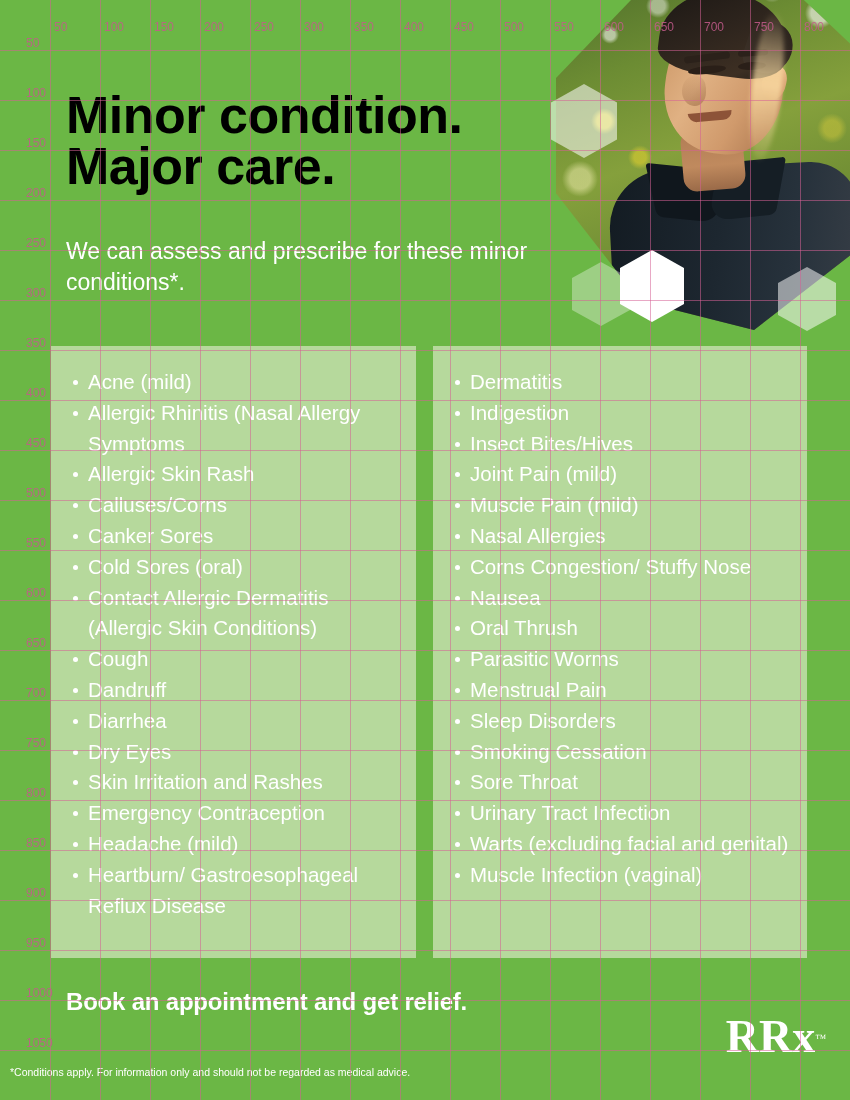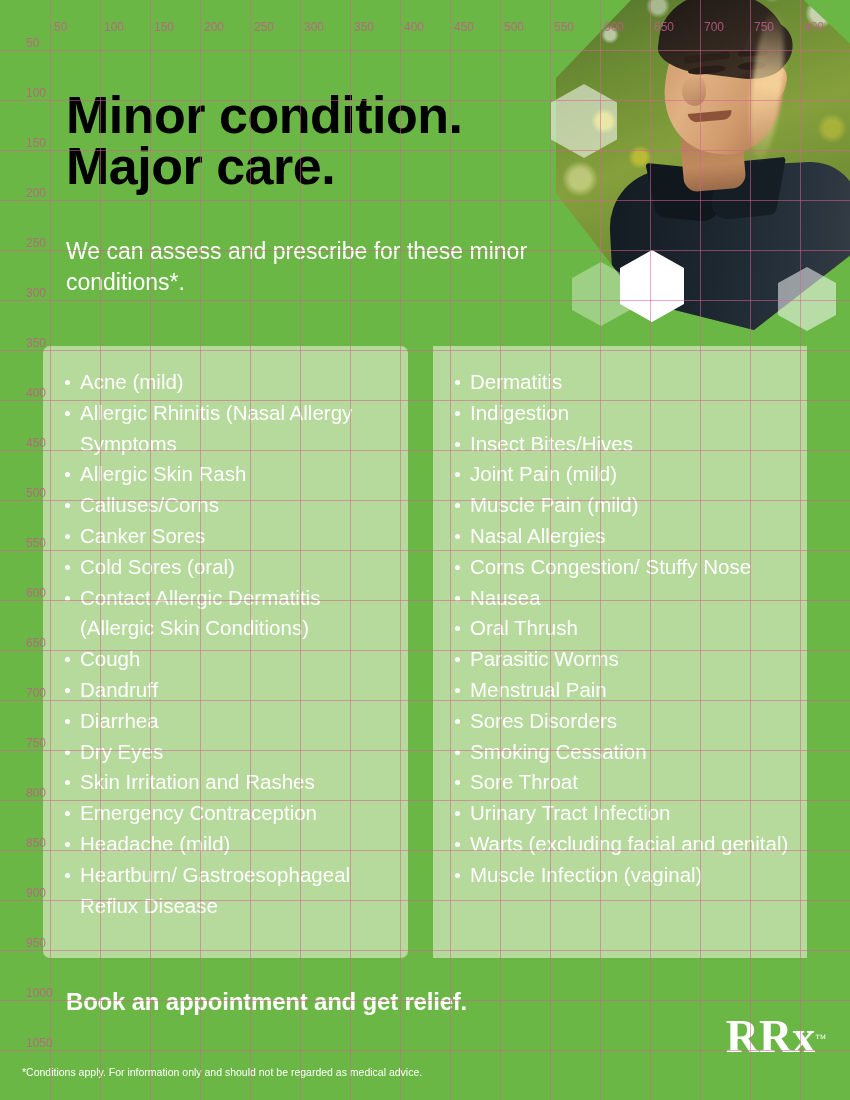--- a/index.html
+++ b/index.html
@@ -122,21 +122,21 @@
   .subhead{
     position:absolute;left:66px;top:236px;width:480px;
     font-family:"Liberation Sans Narrow","Liberation Sans",sans-serif;
     font-size:23px;line-height:1.35;color:#ffffff;font-weight:500;
   }
 
   
   .panel{
     position:absolute;top:346px;background:#b6d99c;
   }
-  .panel-left{left:43px;width:365px;height:612px;border-radius:7px;}
+  .panel-left{left:51px;width:365px;height:612px;}
   .panel-right{left:433px;width:374px;height:612px;}
   .list{
     list-style:none;margin:0;padding:21px 16px 0 18px;
   }
   .list li{
     position:relative;padding-left:19px;
     font-family:"Liberation Sans Narrow","Liberation Sans",sans-serif;
     font-size:20.5px;line-height:30.8px;color:#ffffff;
     font-weight:400;
   }
@@ -151,21 +151,21 @@
     font-family:"Liberation Sans Narrow","Liberation Sans",sans-serif;
     font-weight:bold;font-size:24px;color:#ffffff;letter-spacing:-.2px;
   }
   .logo{
     position:absolute;right:24px;top:1014px;
     font-family:"Liberation Serif",serif;font-weight:bold;
     font-size:46px;line-height:1;color:#ffffff;
   }
   .logo .tm{font-size:11px;vertical-align:10px;font-weight:normal;letter-spacing:0;}
   .disclaimer{
-    position:absolute;left:22px;top:1066px;
+    position:absolute;left:10px;top:1066px;
     font-family:"Liberation Sans Narrow","Liberation Sans",sans-serif;
     font-size:10.5px;color:#ffffff;
   }
 
   
   .grid{position:absolute;inset:0;pointer-events:none;}
   .gline-v,.gline-h{position:absolute;background:rgba(214,96,150,.55);}
   .gline-v{top:0;bottom:0;width:1px;}
   .gline-h{left:0;right:0;height:1px;}
   .glabel{
@@ -238,21 +238,21 @@
         <li>Indigestion</li>
         <li>Insect Bites/Hives</li>
         <li>Joint Pain (mild)</li>
         <li>Muscle Pain (mild)</li>
         <li>Nasal Allergies</li>
         <li>Corns Congestion/ Stuffy Nose</li>
         <li>Nausea</li>
         <li>Oral Thrush</li>
         <li>Parasitic Worms</li>
         <li>Menstrual Pain</li>
-        <li>Sores Disorders</li>
+        <li>Sleep Disorders</li>
         <li>Smoking Cessation</li>
         <li>Sore Throat</li>
         <li>Urinary Tract Infection</li>
         <li>Warts (excluding facial and genital)</li>
         <li>Muscle Infection (vaginal)</li>
       </ul>
   </div>
 
   <div class="cta">Book an appointment and get relief.</div>
   <div class="logo">

